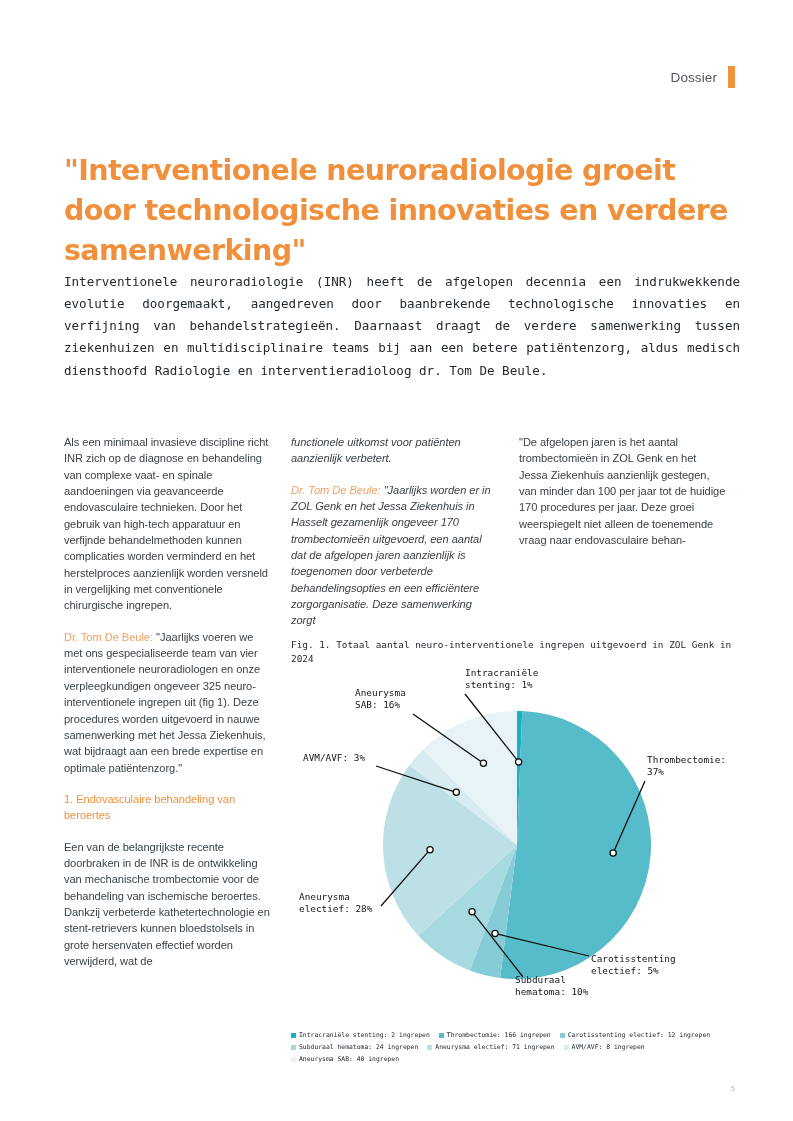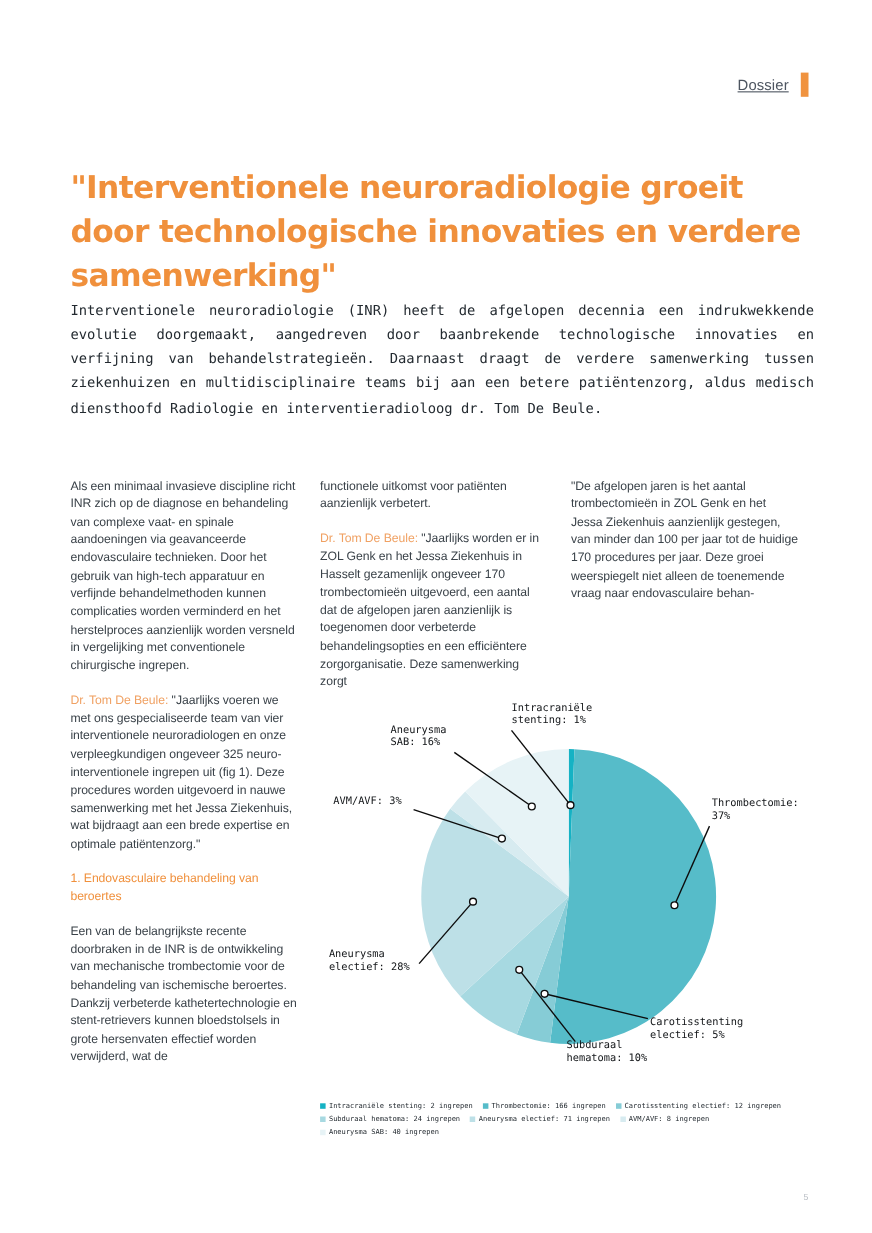--- a/index.html
+++ b/index.html
@@ -23,21 +23,20 @@
     top: 66px;
     right: 58px;
     display: flex;
     align-items: center;
     gap: 11px;
   }
   .page-header .dossier-label {
     font-size: 13.5px;
     color: #4d5560;
     letter-spacing: .1px;
-    text-decoration: underline;
   }
   .page-header .accent-bar {
     width: 7px;
     height: 22px;
     background: #f0933f;
     display: block;
   }
 
   
   .headline {
@@ -70,21 +69,21 @@
   
   .col {
     position: absolute;
     top: 434px;
     font-size: 11.1px;
     line-height: 16.35px;
     color: #3a4249;
     letter-spacing: -0.05px;
   }
   .col-left  { left: 64px;  width: 207px; }
-  .col-mid   { left: 291px; width: 207px; }
+  .col-mid   { left: 291px; width: 207px; font-style: italic; }
   .col-right { left: 519px; width: 207px; }
 
   .col p { margin: 0 0 15px 0; }
   .col p:last-child { margin-bottom: 0; }
 
   .speaker { color: #f0a163; }
   .subhead {
     color: #f0903c;
     margin: 0;
   }
@@ -165,20 +164,21 @@
 <div class="col col-mid">
   <p>functionele uitkomst voor patiënten aanzienlijk verbetert.</p>
   <p><span class="speaker">Dr. Tom De Beule:</span><span> "Jaarlijks worden er in ZOL Genk en het Jessa Ziekenhuis in Hasselt gezamenlijk ongeveer 170 trombectomieën uitgevoerd, een aantal dat de afgelopen jaren aanzienlijk is toegenomen door verbeterde behandelingsopties en een efficiëntere zorgorganisatie. Deze samenwerking zorgt</span></p>
 </div>
 
 <div class="col col-right">
   <p>"De afgelopen jaren is het aantal trombectomieën in ZOL Genk en het Jessa Ziekenhuis aanzienlijk gestegen, van minder dan 100 per jaar tot de huidige 170 procedures per jaar. Deze groei weerspiegelt niet alleen de toenemende vraag naar endovasculaire behan-</p>
 </div>
 
 <div class="figure">
+  <div class="fig-caption">Fig. 1. Totaal aantal neuro-interventionele ingrepen uitgevoerd in ZOL Genk in 2024</div>
 
   <div class="chart-wrap">
     <svg id="pie-svg" width="452" height="360" viewBox="0 0 452 360">
         <path d="M 226 177 L 226.00 43.00 A 134 134 0 0 1 231.21 43.10 Z" fill="#15b2c4"></path>
         <path d="M 226 177 L 231.21 43.10 A 134 134 0 1 1 209.10 309.93 Z" fill="#56bcc9"></path>
         <path d="M 226 177 L 209.10 309.93 A 134 134 0 0 1 178.81 302.42 Z" fill="#86ccd6"></path>
         <path d="M 226 177 L 178.81 302.42 A 134 134 0 0 1 127.41 267.76 Z" fill="#a7d9e1"></path>
         <path d="M 226 177 L 127.41 267.76 A 134 134 0 0 1 118.29 97.29 Z" fill="#bde0e7"></path>
         <path d="M 226 177 L 118.29 97.29 A 134 134 0 0 1 131.94 81.56 Z" fill="#d7ebf0"></path>
         <path d="M 226 177 L 131.94 81.56 A 134 134 0 0 1 226.00 43.00 Z" fill="#e7f3f6"></path>

